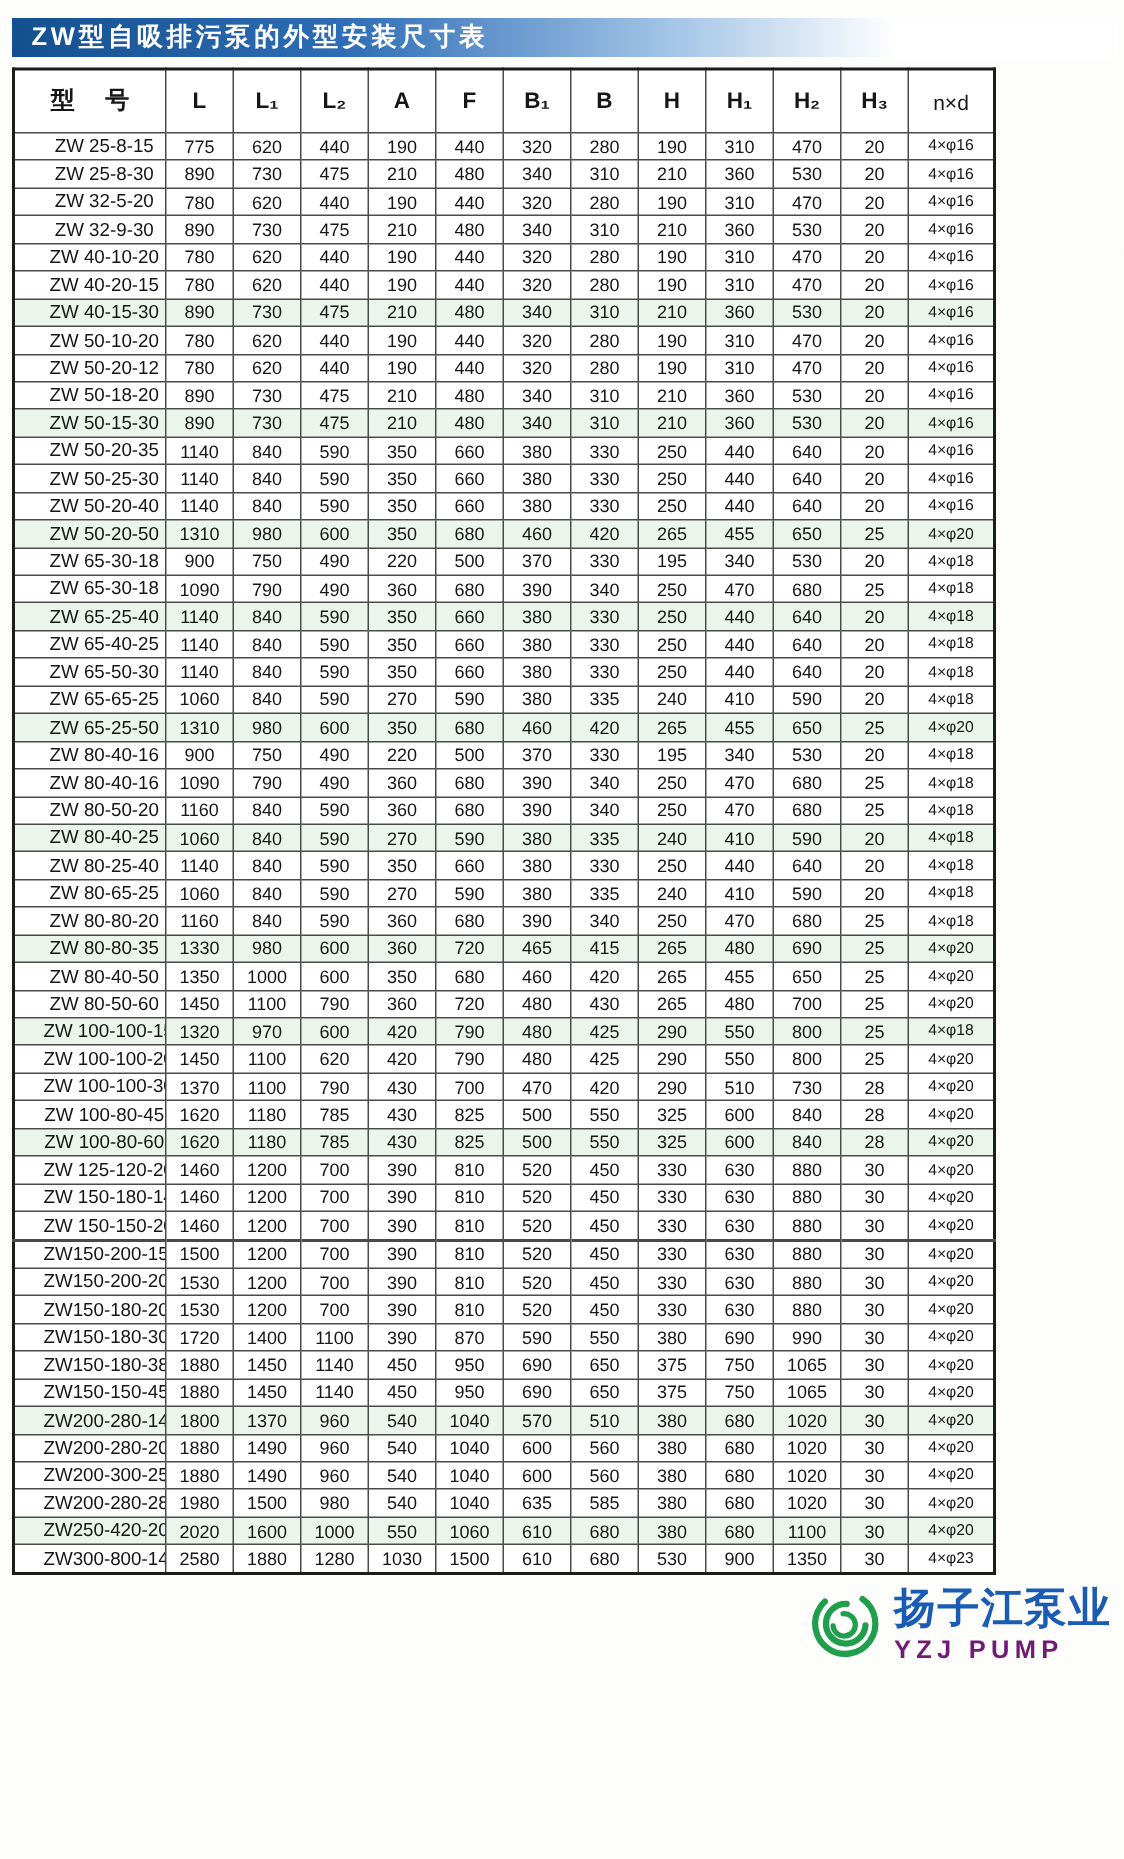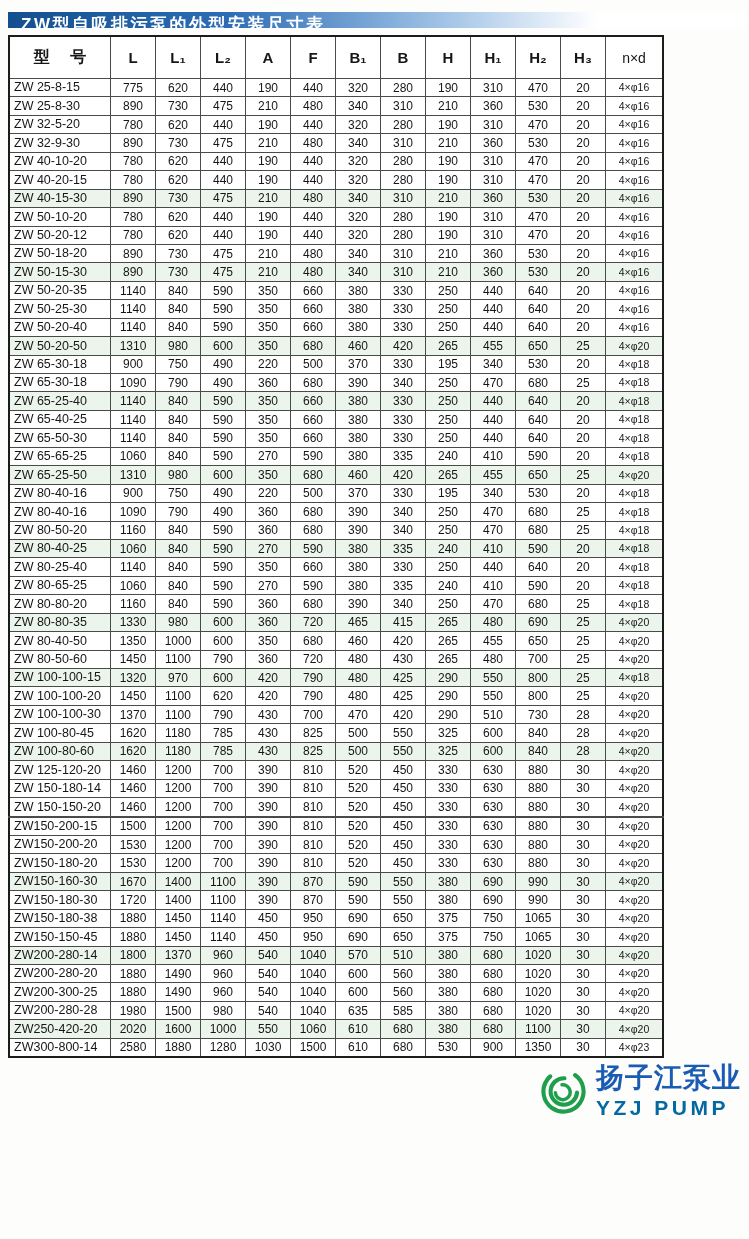--- a/index.html
+++ b/index.html
@@ -8,21 +8,21 @@
     background:#fdfdfb;
     font-family:"Liberation Sans","DejaVu Sans",sans-serif;
     overflow:hidden;
     -webkit-font-smoothing:antialiased;
   }
   .page{position:relative;width:749px;height:1239px;}
 
   
   .title-bar{
     margin:12px 4px 7px 8px;
-    height:16px;
+    height:26px;
     line-height:26px;
     background:linear-gradient(90deg,#14508f 0%,#2e6db6 30%,#9cc0e4 58%,#ffffff 80%);
     color:#ffffff;
     font-size:17px;
     font-weight:bold;
     letter-spacing:2.5px;
     padding-left:13px;
     white-space:nowrap;
   }
 
@@ -50,22 +50,22 @@
     background:#ffffff;
   }
   .dims th:first-child{width:100px;font-size:16px;word-spacing:16px;}
   .dims th:last-child{width:56px;font-size:14px;font-weight:normal;}
   .dims td{
     height:17.45px;
     font-size:12px;
     line-height:1;
   }
   .dims td:first-child{
-    text-align:left;
-    padding-left:4px;
+    text-align:center;
+    padding-left:19px;
     font-size:12.5px;
     margin-left:21px;
   }
   .dims td:last-child{font-size:10.5px;}
   .dims tbody tr.tint td{background:#ecf5ec;}
   .dims tbody tr.section-start td{border-top-width:2px;}
 
   
   .footer{
     height:58px;
@@ -78,23 +78,23 @@
   .logo{display:flex;align-items:center;gap:9px;}
   .logo-swirl{flex:0 0 auto;}
   .logo-text{display:flex;flex-direction:column;line-height:1;}
   .logo-cn{
     font-size:28px;
     font-weight:bold;
     color:#1a5cb3;
     letter-spacing:1px;
   }
   .logo-en{
-    font-size:21px;
+    font-size:17px;
     font-weight:bold;
-    color:#0369a1;
+    color:#701a75;
     letter-spacing:3.5px;
     margin-top:5px;
   }
 </style>
 </head>
 <body>
 
 <div class="page">
 
   <div class="title-bar">
@@ -755,35 +755,20 @@
           <td>1530</td>
           <td>1200</td>
           <td>700</td>
           <td>390</td>
           <td>810</td>
           <td>520</td>
           <td>450</td>
           <td>330</td>
           <td>630</td>
           <td>880</td>
-          <td>30</td>
-          <td>4×φ20</td>
-        </tr>
-        <tr class="tint">
-          <td>ZW150-160-30</td>
-          <td>1670</td>
-          <td>1400</td>
-          <td>1100</td>
-          <td>390</td>
-          <td>870</td>
-          <td>590</td>
-          <td>550</td>
-          <td>380</td>
-          <td>690</td>
-          <td>990</td>
           <td>30</td>
           <td>4×φ20</td>
         </tr>
         <tr>
           <td>ZW150-180-30</td>
           <td>1720</td>
           <td>1400</td>
           <td>1100</td>
           <td>390</td>
           <td>870</td>

